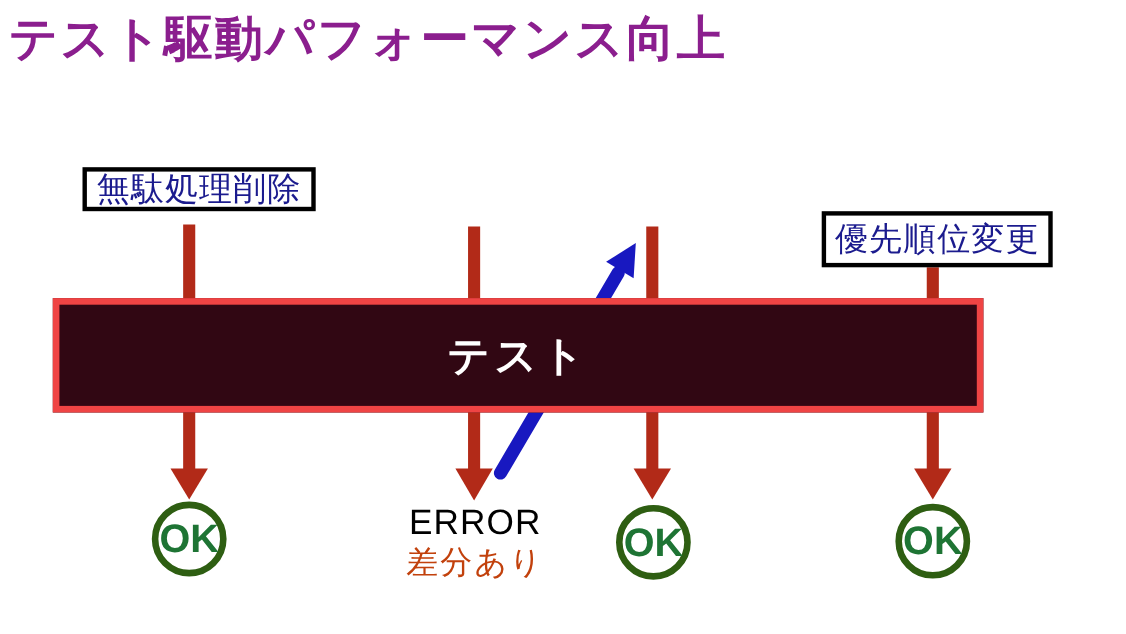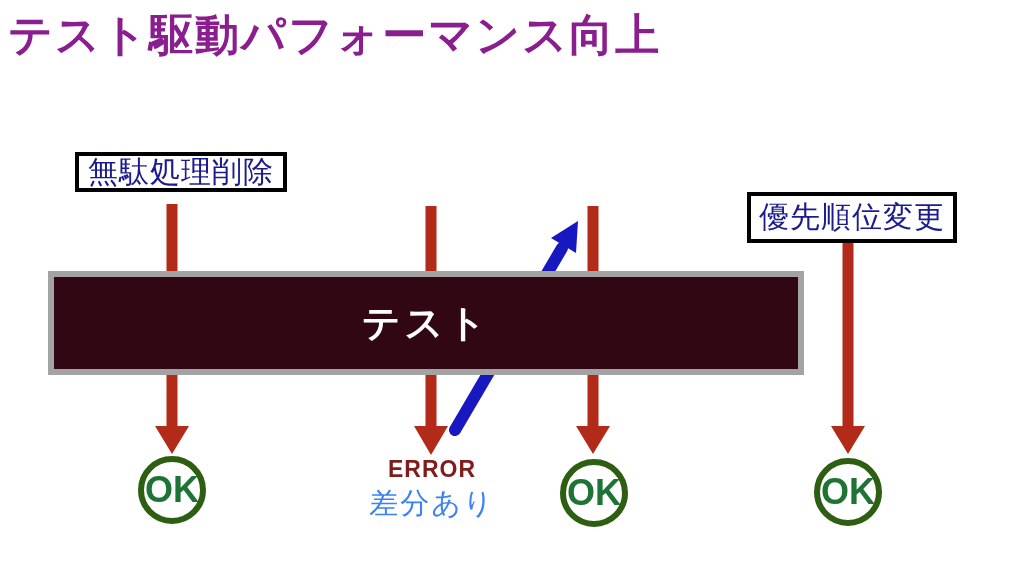--- a/index.html
+++ b/index.html
@@ -54,25 +54,25 @@
   }
   .red-stem  { stroke: #B22A18; stroke-width: 11; }
   .red-head  { fill: #B22A18; }
   .blue-stem { stroke: #1818C0; stroke-width: 12; stroke-linecap: round; }
   .blue-head { fill: #1818C0; }
   
   .test-bar {
     position: absolute;
     left: 48px;
     top: 271px;
-    width: 756px;
+    width: 846px;
     height: 104px;
     box-sizing: border-box;
     background: #310713;
-    border: 6px solid #a3a3a3;
+    border: 6px solid #ef4444;
     display: flex;
     align-items: center;
     justify-content: center;
     z-index: 2;
   }
   .test-bar-label {
     color: #FFFFFF;
     font-size: 38px;
     font-weight: 700;
     letter-spacing: 4px;
@@ -101,31 +101,31 @@
   
   .error-block {
     position: absolute;
     left: 330px;
     top: 458px;
     width: 204px;
     text-align: center;
     z-index: 3;
   }
   .error-status {
-    font-size: 23px;
-    font-weight: 700;
-    color: #7f1d1d;
+    font-size: 32px;
+    font-weight: 400;
+    color: #000000;
     letter-spacing: 1px;
     line-height: 1.0;
   }
   .error-detail {
     margin-top: 8px;
     font-size: 29px;
     font-weight: 400;
-    color: #3b82f6;
+    color: #c2410c;
     letter-spacing: 2px;
     line-height: 1.0;
   }
 </style>
 </head>
 <body>
 
 <div id="canvas">
 
   <div class="page-title">テスト駆動パフォーマンス向上</div>

